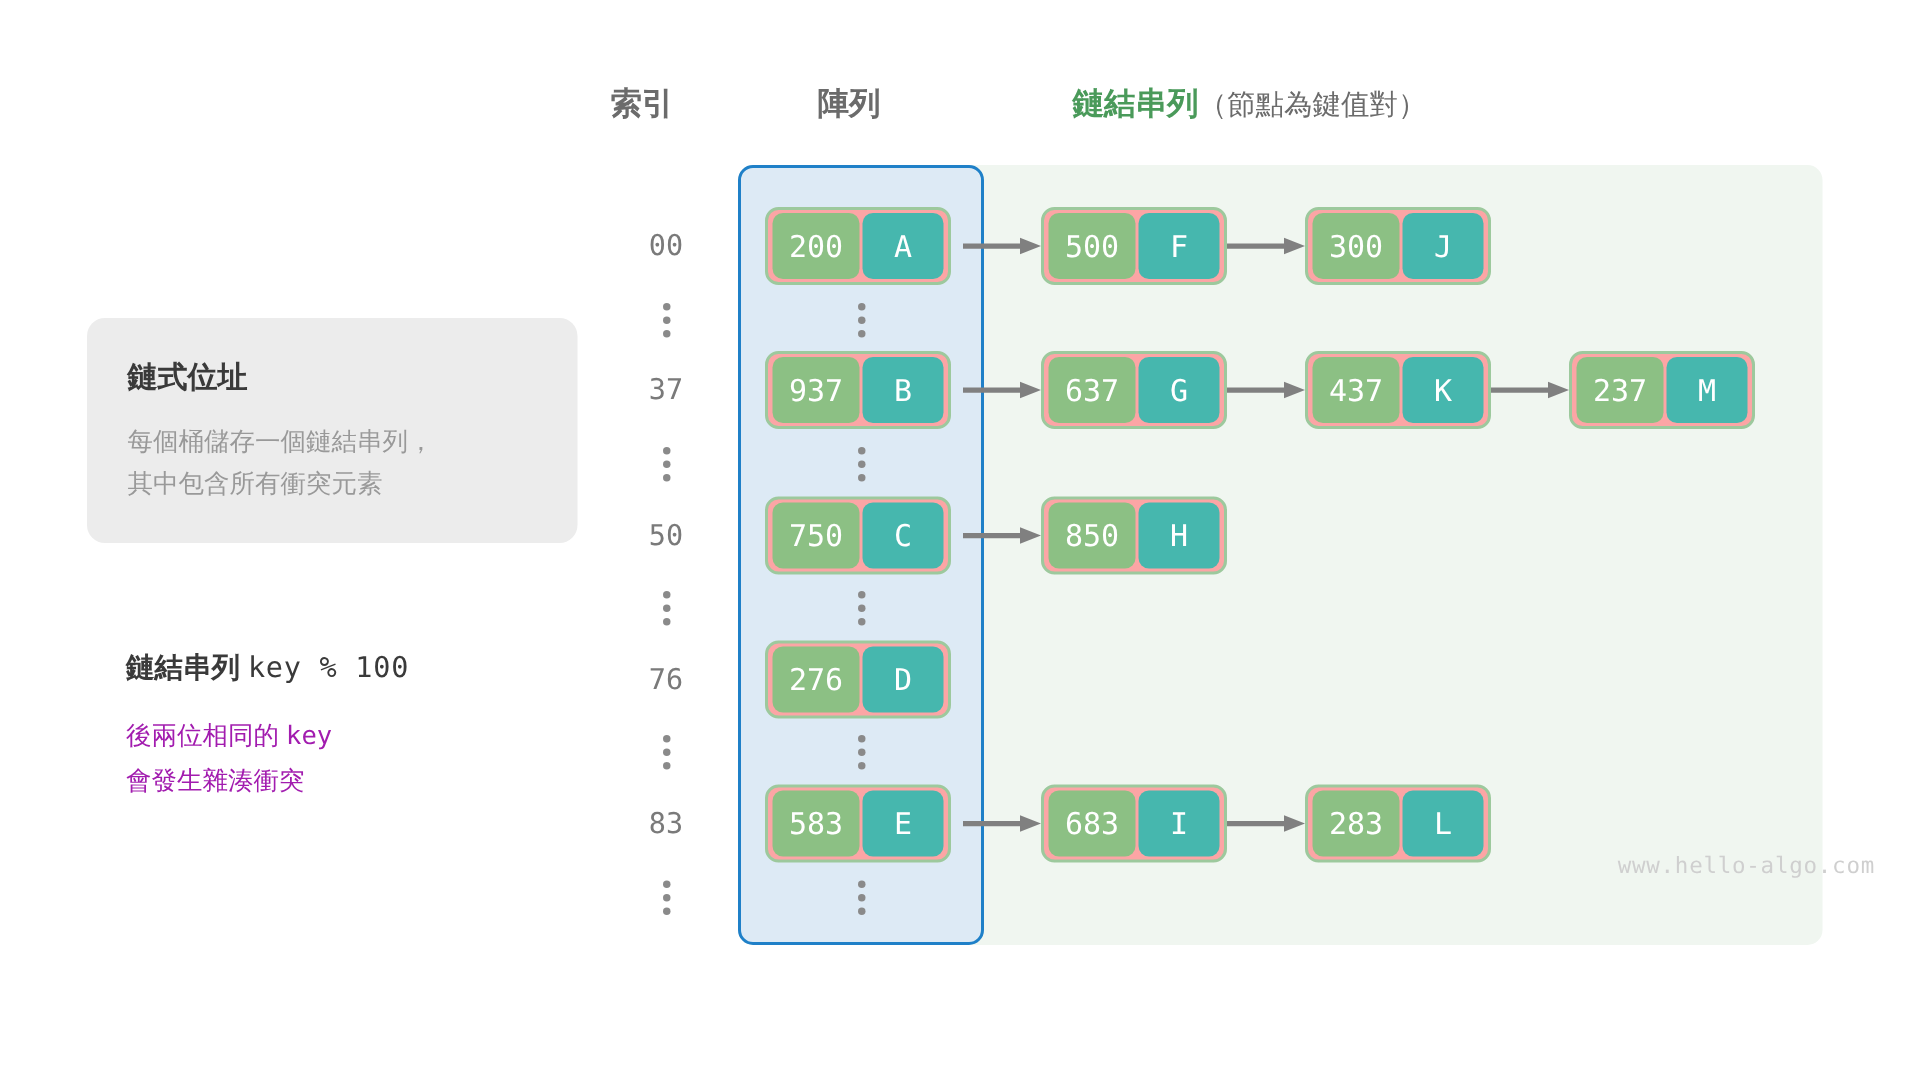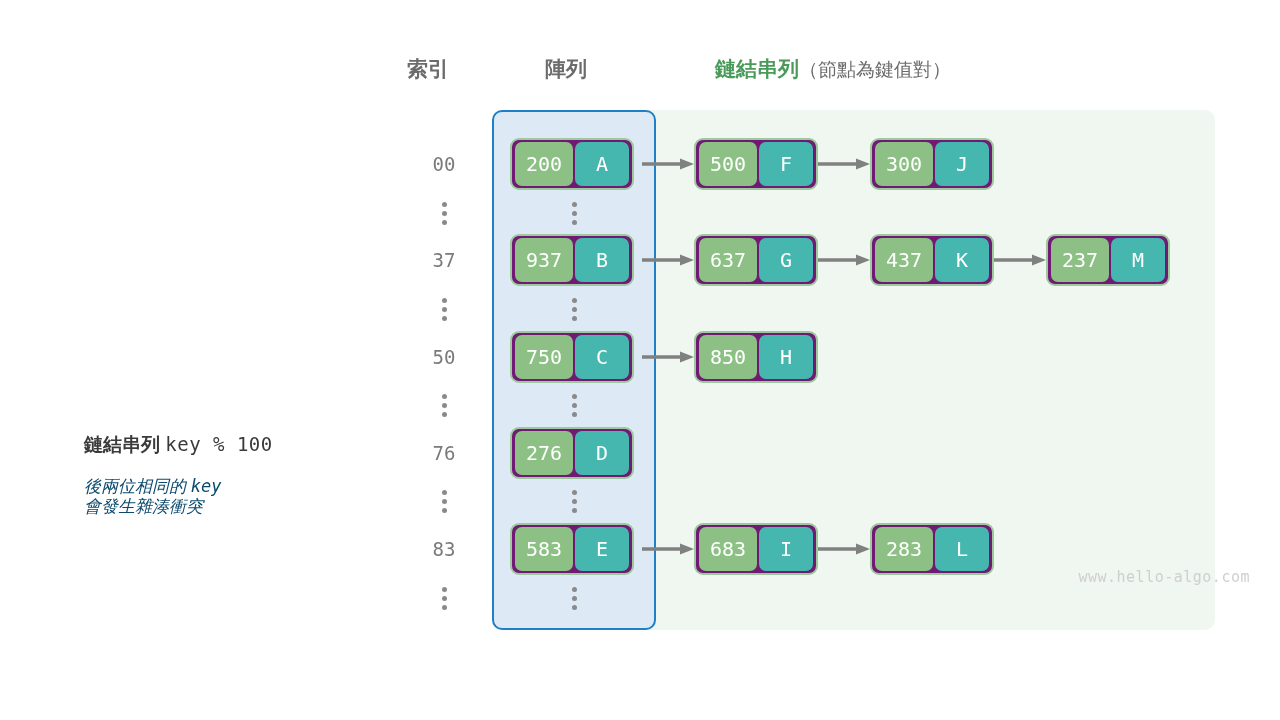--- a/index.html
+++ b/index.html
@@ -109,24 +109,23 @@
     margin-bottom: 18px;
   }
   #hash-note-title .code {
     font-family: "DejaVu Sans Mono", monospace;
     font-weight: normal;
     font-size: 19px;
     letter-spacing: 0.5px;
   }
   .hash-note-line {
     font-size: 17px;
-    color: #0c4a6e;
-    line-height: 20px;
+    color: #a21caf;
+    line-height: 30px;
     white-space: nowrap;
-    font-style: italic;
   }
   .hash-note-line .code {
     font-family: "DejaVu Sans Mono", monospace;
   }
 
   
   .bucket-row {
     position: absolute;
     left: 0;
     height: 56px;
@@ -147,21 +146,21 @@
     top: 0;
     height: 56px;
     display: flex;
     align-items: center;
   }
 
   
   .node {
     display: flex;
     align-items: center;
-    background: #701a75;
+    background: #fca5a5;
     border: 2px solid #9dc99d;
     border-radius: 9px;
     padding: 3px;
     box-sizing: border-box;
     height: 52px;
     flex: 0 0 auto;
   }
   .node-key {
     width: 58px;
     height: 44px;
@@ -234,20 +233,25 @@
 
   <div id="chain-panel"></div>
   <div id="array-panel"></div>
 
   <div class="col-header" id="header-index">索引</div>
   <div class="col-header" id="header-array">陣列</div>
   <div id="header-list">
     <span class="hl-main">鏈結串列</span><span class="hl-sub">（節點為鍵值對）</span>
   </div>
 
+  <div id="info-card">
+    <div id="info-card-title">鏈式位址</div>
+    <div class="info-card-line">每個桶儲存一個鏈結串列，</div>
+    <div class="info-card-line">其中包含所有衝突元素</div>
+  </div>
 
   <div id="hash-note">
     <div id="hash-note-title">
       <span>鏈結串列</span>
       <span class="code">key % 100</span>
     </div>
     <div class="hash-note-line">
       <span>後兩位相同的</span>
       <span class="code">key</span>
     </div>

